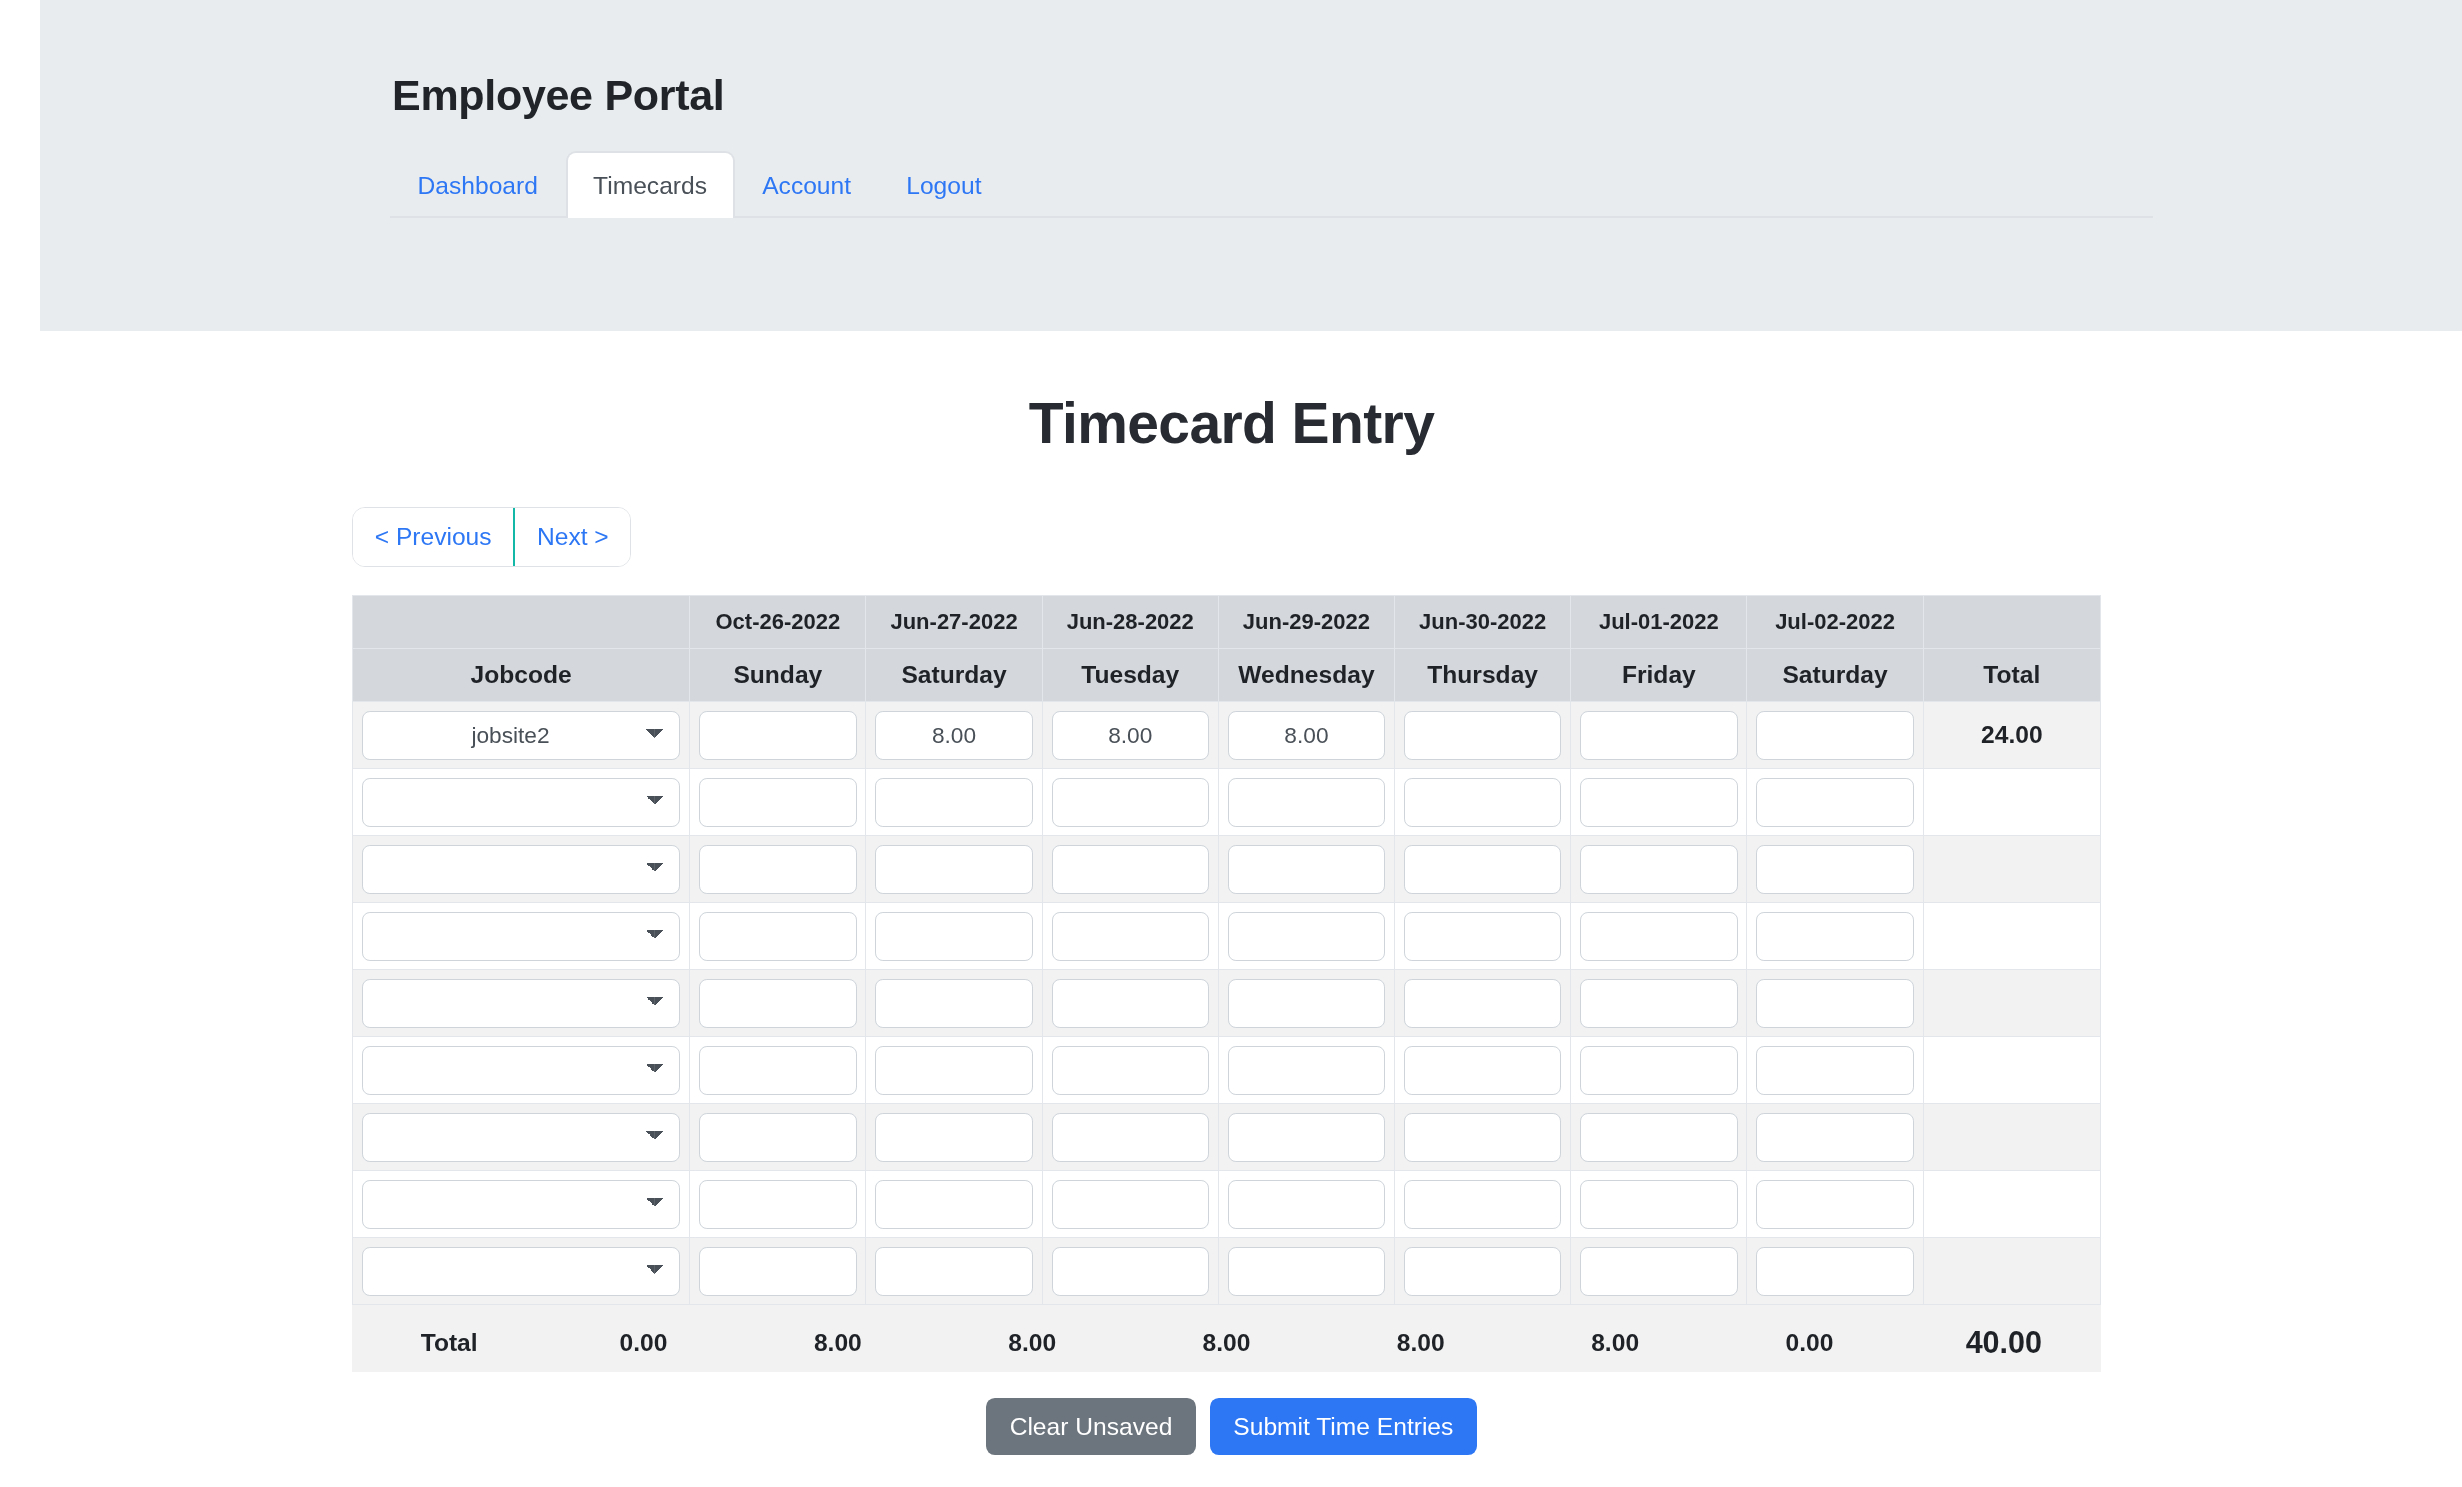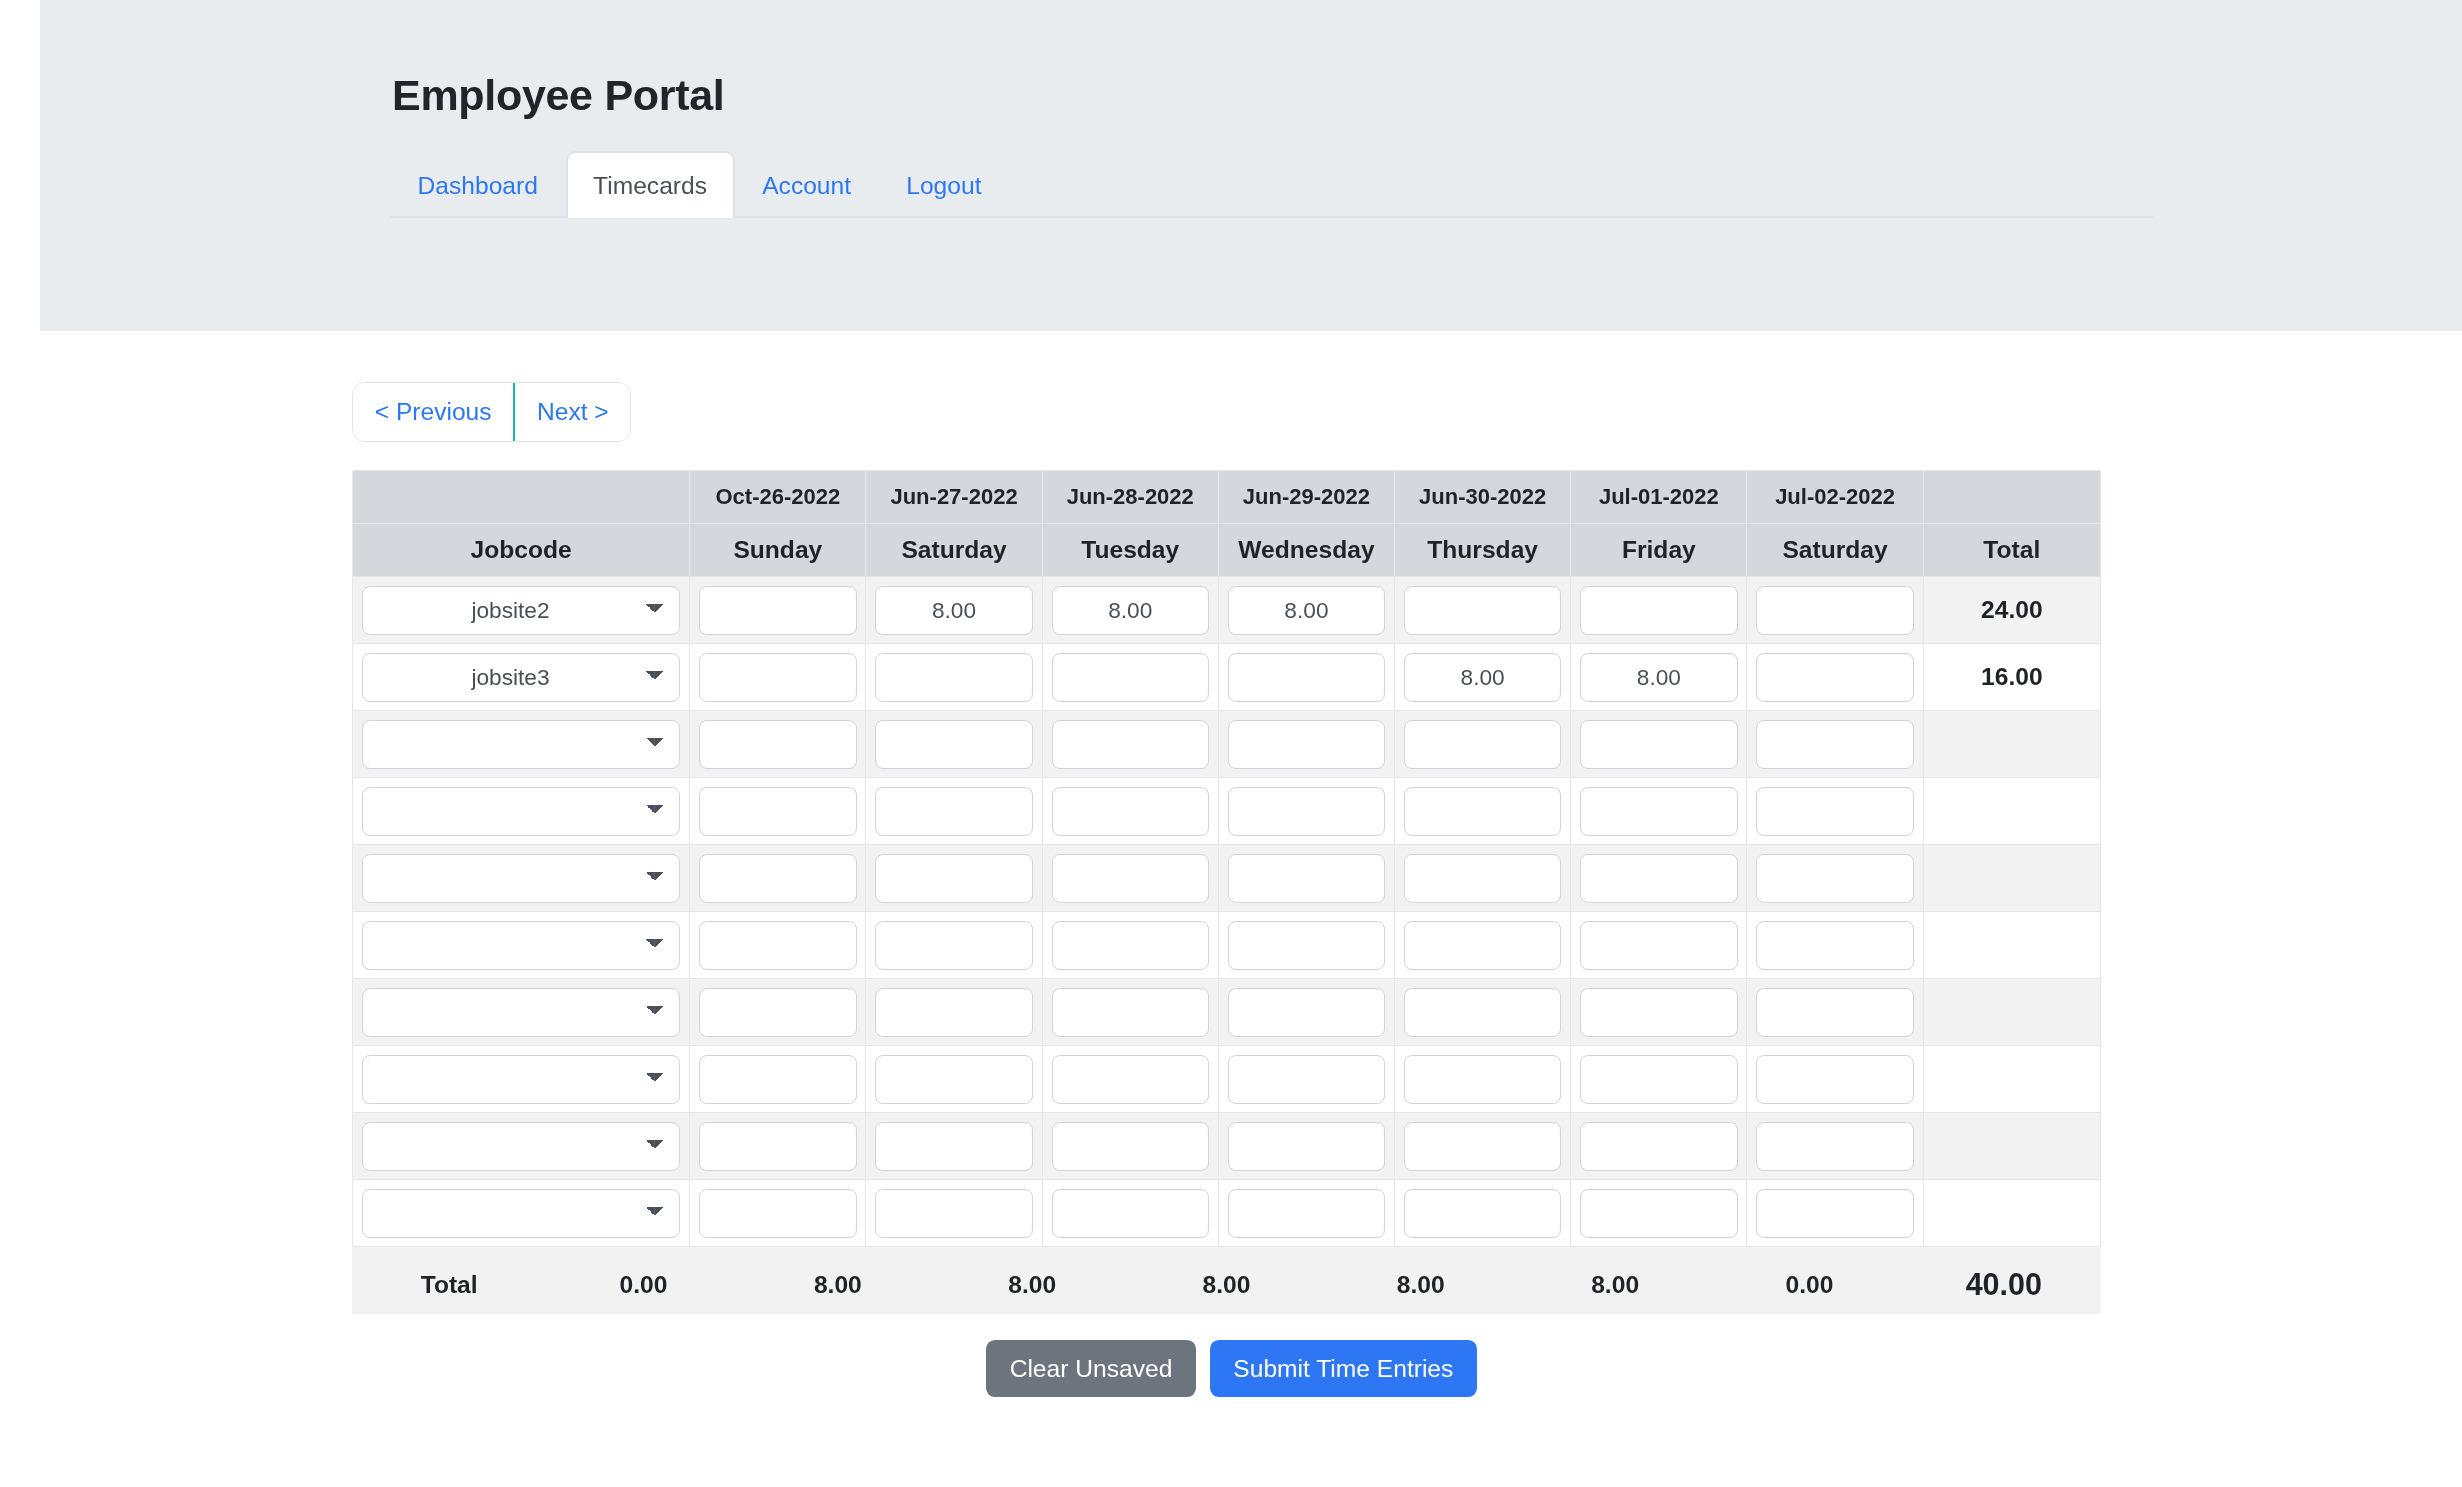--- a/index.html
+++ b/index.html
@@ -201,20 +201,21 @@
     <nav class="nav-tabs" id="nav-tabs">
         <div class="nav-tab">Dashboard</div>
         <div class="nav-tab active">Timecards</div>
         <div class="nav-tab">Account</div>
         <div class="nav-tab">Logout</div>
       </nav>
   </div>
 </div>
 
 <div class="main">
+  <h2 class="page-title">Timecard Entry</h2>
 
   <div class="content">
     <div class="pager">
       <button class="pager-btn">&lt; Previous</button>
       <button class="pager-btn">Next &gt;</button>
     </div>
 
     <table class="tc">
       <colgroup>
         <col class="c-job">
@@ -257,31 +258,20 @@
             <td><input class="hours" type="text" style=""></td>
             <td><input class="hours" type="text" value="8.00" style=""></td>
             <td><input class="hours" type="text" value="8.00" style=""></td>
             <td><input class="hours" type="text" value="8.00" style=""></td>
             <td><input class="hours" type="text" style=""></td>
             <td><input class="hours" type="text" style=""></td>
             <td><input class="hours" type="text" style=""></td>
             <td class="row-total">24.00</td>
           </tr>
           <tr>
-            <td><select class="jobcode"><option value=""></option><option value="jobsite2">jobsite2</option><option value="jobsite3" selected="">jobsite3</option></select></td>
-            <td><input class="hours" type="text" style=""></td>
-            <td><input class="hours" type="text" style=""></td>
-            <td><input class="hours" type="text" style=""></td>
-            <td><input class="hours" type="text" style=""></td>
-            <td><input class="hours" type="text" value="8.00" style=""></td>
-            <td><input class="hours" type="text" value="8.00" style=""></td>
-            <td><input class="hours" type="text" style=""></td>
-            <td class="row-total">16.00</td>
-          </tr>
-          <tr>
             <td><select class="jobcode"><option value=""></option><option value="jobsite2">jobsite2</option><option value="jobsite3">jobsite3</option></select></td>
             <td><input class="hours" type="text" style=""></td>
             <td><input class="hours" type="text" style=""></td>
             <td><input class="hours" type="text" style=""></td>
             <td><input class="hours" type="text" style=""></td>
             <td><input class="hours" type="text" style=""></td>
             <td><input class="hours" type="text" style=""></td>
             <td><input class="hours" type="text" style=""></td>
             <td class="row-total"></td>
           </tr>

